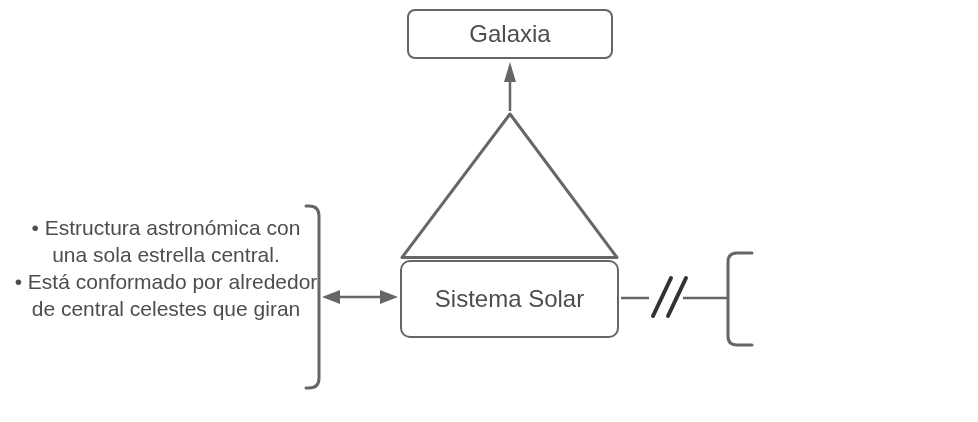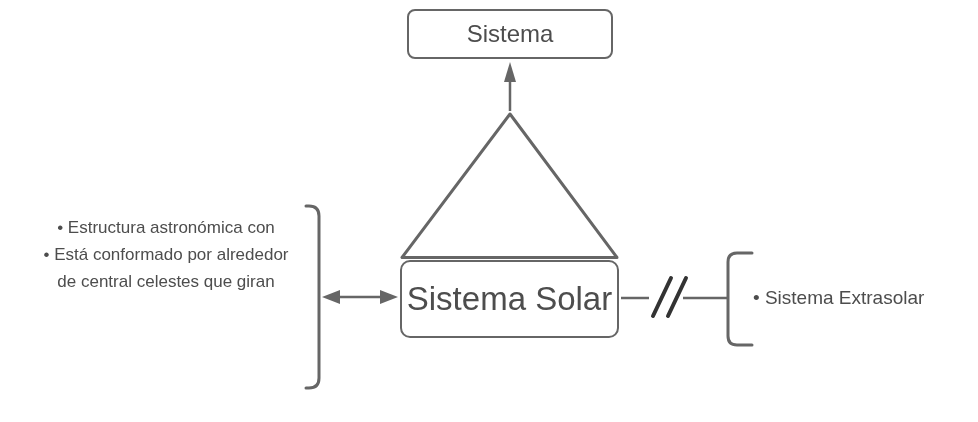--- a/index.html
+++ b/index.html
@@ -32,27 +32,27 @@
     display:flex;align-items:center;justify-content:center;
     color:var(--text);
     box-sizing:border-box;
   }
   .node-galaxia{
     left:407px;top:9px;width:206px;height:50px;
     border-radius:8px;font-size:24px;
   }
   .node-solar{
     left:400px;top:260px;width:219px;height:78px;
-    border-radius:10px;font-size:33px;
+    border-radius:10px;font-size:24px;
   }
   .left-note{
     position:absolute;z-index:2;
     left:8px;top:214px;width:316px;
     text-align:center;
-    font-size:17px;line-height:27px;
+    font-size:21px;line-height:27px;
     color:var(--text);
   }
   .right-note{
     position:absolute;z-index:2;
     left:753px;top:285px;width:220px;height:26px;
     display:flex;align-items:center;
     font-size:19px;
     color:var(--text);
     white-space:nowrap;
   }
@@ -85,30 +85,28 @@
       <g>
         <path class="brk" d="M653 316 L671 278"></path>
         <path class="brk" d="M668 316 L686 278"></path>
       </g>
     </g>
 
     <path class="bracket" d="M752 253 L737 253 Q728 253 728 262 L728 336 Q728 345 737 345 L752 345"></path>
   </svg>
 
   <div class="node node-galaxia">
-    <span>Sistema</span>
+    <span>Galaxia</span>
   </div>
 
   <div class="node node-solar">
     <span>Sistema Solar</span>
   </div>
 
   <div class="left-note">
     <div>• Estructura astronómica con</div>
+    <div>una sola estrella central.</div>
     <div>• Está conformado por alrededor</div>
     <div>de central celestes que giran</div>
   </div>
 
-  <div class="right-note">
-    <span>• Sistema Extrasolar</span>
-  </div>
 
 </div>
 
 </body></html>

